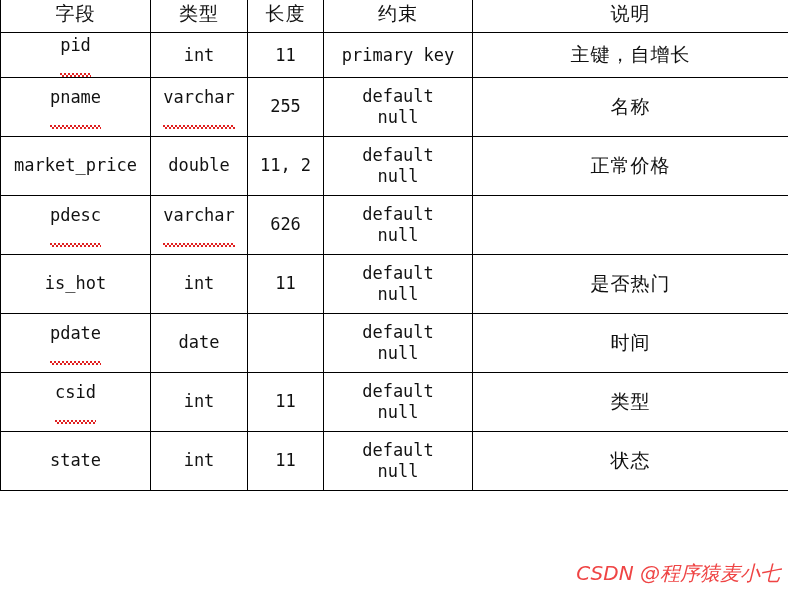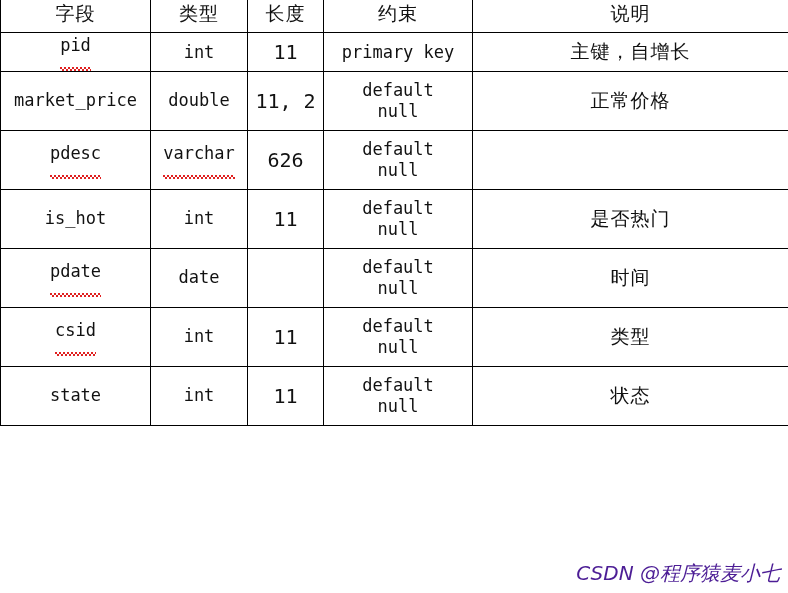--- a/index.html
+++ b/index.html
@@ -56,28 +56,28 @@
     letter-spacing: 1px;
   }
 
   .mono {
     font-family: "DejaVu Sans Mono", "Liberation Mono", monospace;
     font-size: 17px;
   }
 
   .num {
     font-family: "DejaVu Sans Mono", "Liberation Mono", monospace;
-    font-size: 20px;
+    font-size: 17px;
   }
 
   
   .spell {
     position: relative;
     display: inline-block;
-    padding-bottom: 13px;
+    padding-bottom: 19px;
   }
   .spell::after {
     content: "";
     position: absolute;
     left: 0;
     right: 0;
     bottom: -2px;
     height: 4px;
     background-image:
       linear-gradient(45deg, transparent 40%, #e02020 40%, #e02020 60%, transparent 60%),
@@ -88,21 +88,21 @@
   }
 
   .constraint-text {
     white-space: pre-line;
   }
 
   #watermark {
     position: absolute;
     right: 8px;
     bottom: 6px;
-    color: #4c1d95;
+    color: #ef4444;
     font-family: "DejaVu Sans", "Liberation Sans", sans-serif;
     font-size: 20px;
     font-style: italic;
     letter-spacing: 0px;
     white-space: nowrap;
     pointer-events: none;
     user-select: none;
   }
 </style>
 </head>
@@ -125,20 +125,28 @@
       <th class="cjk">说明</th>
     </tr>
   </thead>
   <tbody id="schema-body">
       <tr class="row-pid">
         <td class="mono"><span class="spell">pid</span></td>
         <td class="mono">int</td>
         <td class="num">11</td>
         <td class="mono constraint-text">primary key</td>
         <td class="cjk">主键，自增长</td>
+      </tr>
+      <tr>
+        <td class="mono"><span class="spell">pname</span></td>
+        <td class="mono"><span class="spell">varchar</span></td>
+        <td class="num">255</td>
+        <td class="mono constraint-text">default
+null</td>
+        <td class="cjk">名称</td>
       </tr>
       <tr>
         <td class="mono">market_price</td>
         <td class="mono">double</td>
         <td class="num">11, 2</td>
         <td class="mono constraint-text">default
 null</td>
         <td class="cjk">正常价格</td>
       </tr>
       <tr>

